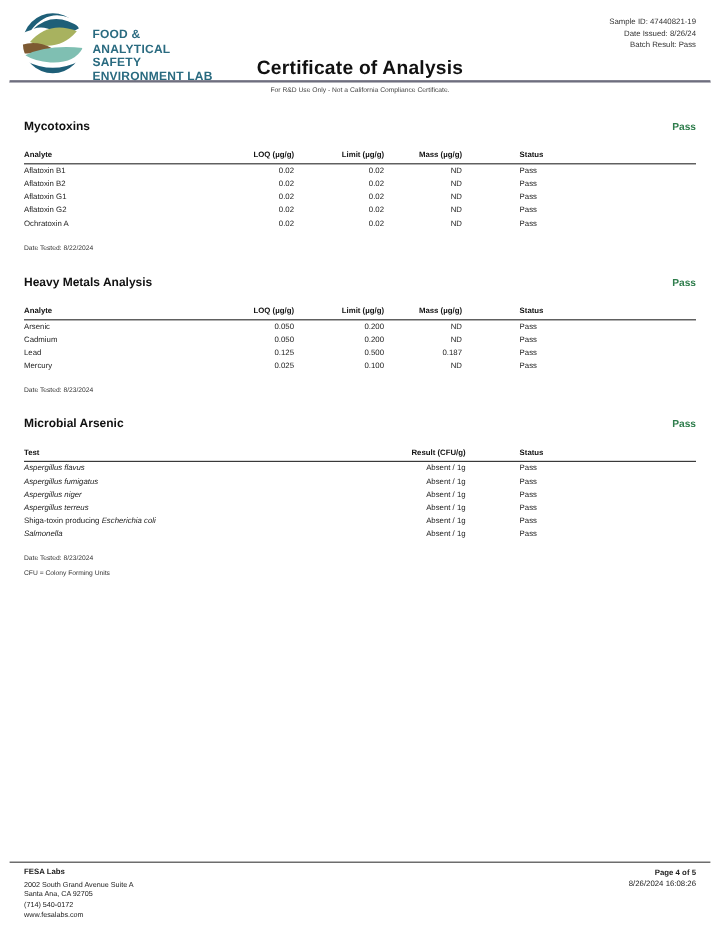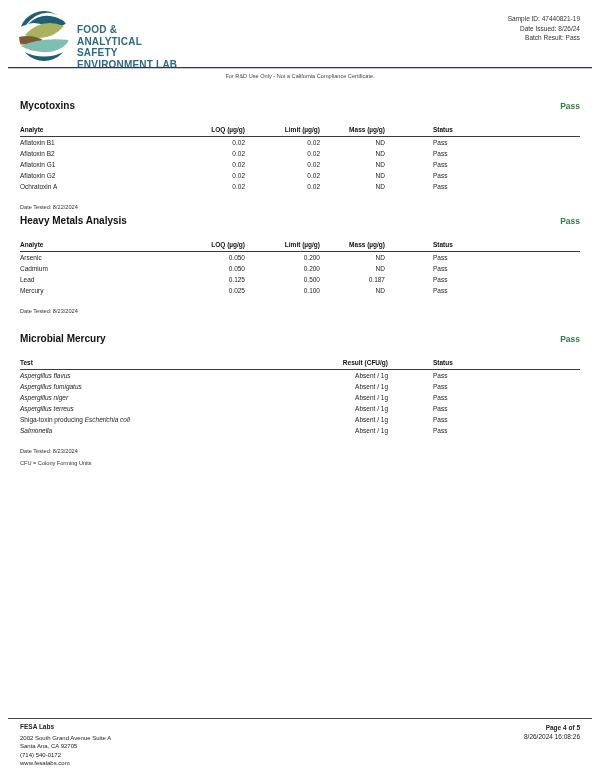--- a/index.html
+++ b/index.html
@@ -43,21 +43,21 @@
   
   .content { position: absolute; top: 82px; left: 20px; right: 20px; }
 
   .section-head {
     display: flex; justify-content: space-between; align-items: baseline;
   }
   .section-title { font-size: 10px; font-weight: bold; color: #111; }
   .section-pass  { font-size: 8.5px; font-weight: bold; color: #2e7d4c; }
 
   .sec-mycotoxins   { margin-top: 18px; }
-  .sec-heavy-metals { margin-top: 5px; }
+  .sec-heavy-metals { margin-top: 20px; }
   .sec-microbial    { margin-top: 19px; }
 
   .tbl { margin-top: 13px; }
   .t-row {
     display: grid;
     grid-template-columns: 185px 40px 75px 65px auto;
     font-size: 6.5px; line-height: 11px; height: 11px;
     align-items: center; color: #222;
   }
   .t-row.micro { grid-template-columns: 300px 68px auto; }
@@ -111,20 +111,21 @@
       <div>ENVIRONMENT LAB</div>
     </div>
   </div>
 
   <div class="meta-block">
     <div>Sample ID: 47440821-19</div>
     <div>Date Issued: 8/26/24</div>
     <div>Batch Result: Pass</div>
   </div>
 
+  <div class="doc-title">Certificate of Analysis</div>
   <div class="title-rule"></div>
   <div class="disclaimer">For R&amp;D Use Only - Not a California Compliance Certificate.</div>
 
   <div class="content">
 
     <div class="section sec-mycotoxins">
       <div class="section-head">
         <span class="section-title">Mycotoxins</span>
         <span class="section-pass">Pass</span>
       </div>
@@ -215,21 +216,21 @@
           <div class="c-num">0.100</div>
           <div class="c-num">ND</div>
           <div class="c-status">Pass</div>
         </div>
       </div>
       <div class="note">Date Tested: 8/23/2024</div>
     </div>
 
     <div class="section sec-microbial">
       <div class="section-head">
-        <span class="section-title">Microbial Mercury</span>
+        <span class="section-title">Microbial Arsenic</span>
         <span class="section-pass">Pass</span>
       </div>
       <div class="tbl">
         <div class="t-row micro t-head">
           <div>Test</div>
           <div class="c-num">Result (CFU/g)</div>
           <div class="c-status">Status</div>
         </div>
         <div class="t-row micro">
           <div class="c-test"><span></span><span class="sp-italic">Aspergillus flavus</span></div>

